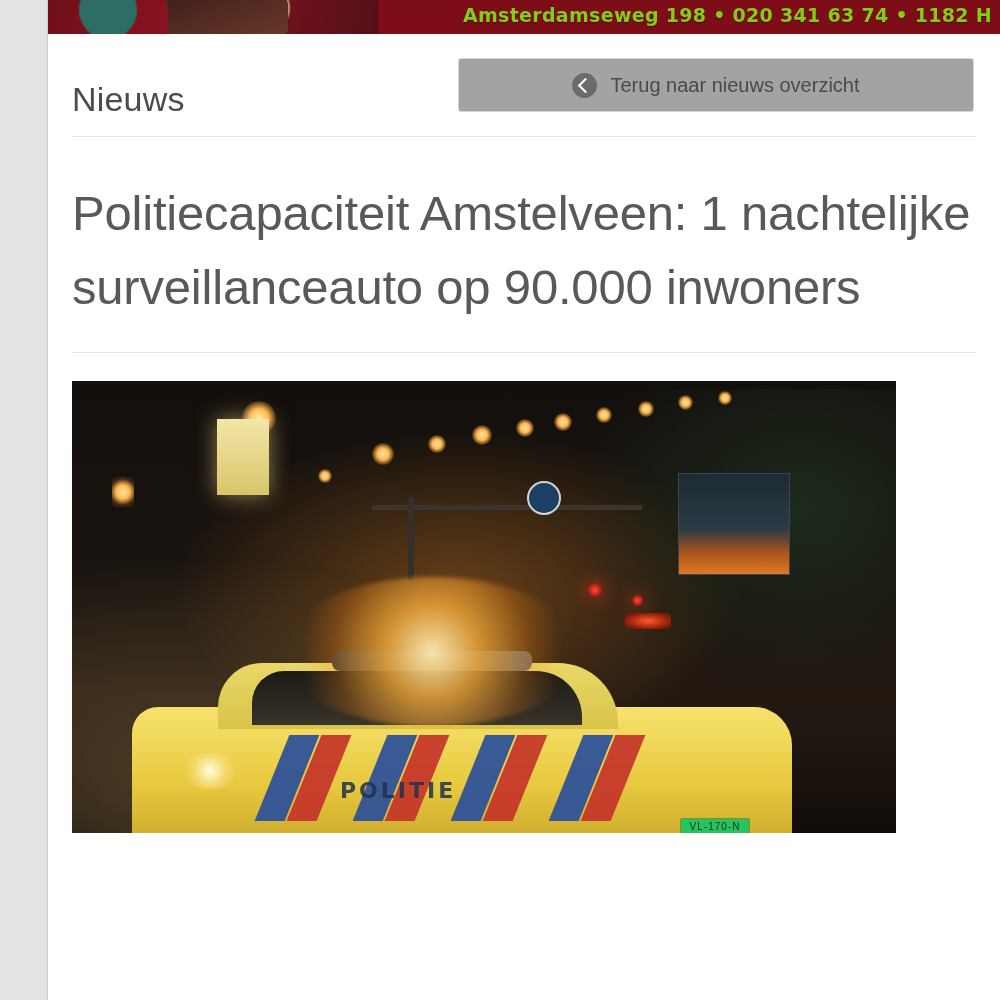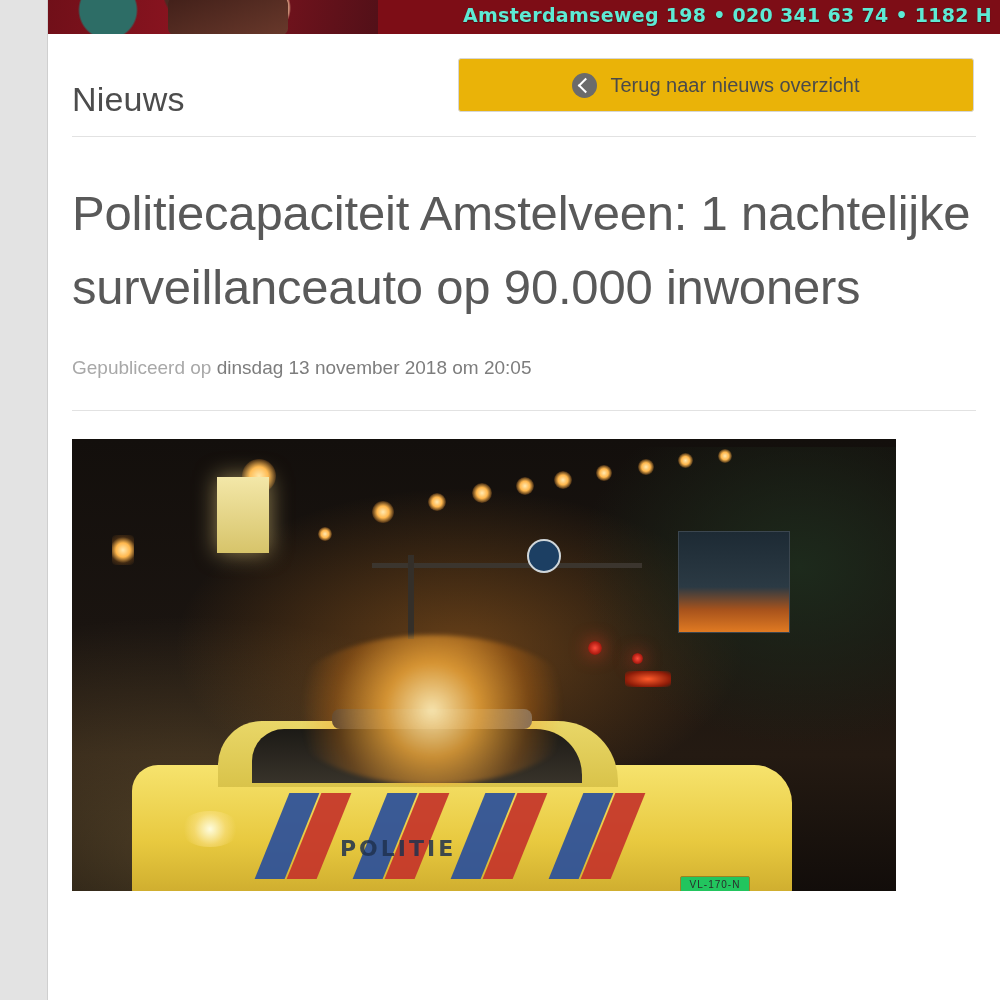--- a/index.html
+++ b/index.html
@@ -53,21 +53,21 @@
     left: 120px; top: 52px;
     width: 120px; height: 58px;
     background: linear-gradient(160deg, #3a1b16, #6b3a2c);
     border-radius: 40% 40% 20% 20%;
   }
   .banner-text {
     position: absolute;
     right: 8px; top: 0;
     height: 34px;
     line-height: 30px;
-    color: #5eead4;
+    color: #84cc16;
     font-family: "DejaVu Sans", sans-serif;
     font-weight: bold;
     font-size: 19px;
     letter-spacing: 0.3px;
     white-space: nowrap;
     text-shadow: 0 1px 1px rgba(0,0,0,.4);
   }
 
   
   .content {
@@ -90,21 +90,21 @@
     font-size: 34px;
     font-weight: normal;
     color: #4c4c4c;
     letter-spacing: 0.2px;
     margin: 0;
   }
   .back-button {
     position: absolute;
     left: 410px; top: 24px;
     width: 516px; height: 54px;
-    background: #eab308;
+    background: #a3a3a3;
     border: 1px solid #d6d6d6;
     border-radius: 3px;
     display: flex;
     align-items: center;
     justify-content: center;
     gap: 13px;
     cursor: pointer;
   }
   .back-icon {
     width: 25px; height: 25px;
@@ -349,24 +349,20 @@
       </div>
     </div>
 
     <div class="divider"></div>
 
     <div class="article">
 
       <h2 class="article-title">Politiecapaciteit Amstelveen: 1 nachtelijke surveillanceauto op 90.000 inwoners</h2>
 
       <div class="meta">
-        <div class="meta-row">
-          <span>Gepubliceerd op</span>
-          <span class="date">dinsdag 13 november 2018 om 20:05</span>
-        </div>
       </div>
 
       <div class="meta-divider"></div>
 
       <div class="photo">
         <div class="night-bg"></div>
         <div class="treeline"></div>
 
         <div class="lamp" style="left:170px;top:20px;width:34px;height:34px;"></div>
         <div class="lamp" style="left:300px;top:62px;width:22px;height:22px;"></div>

